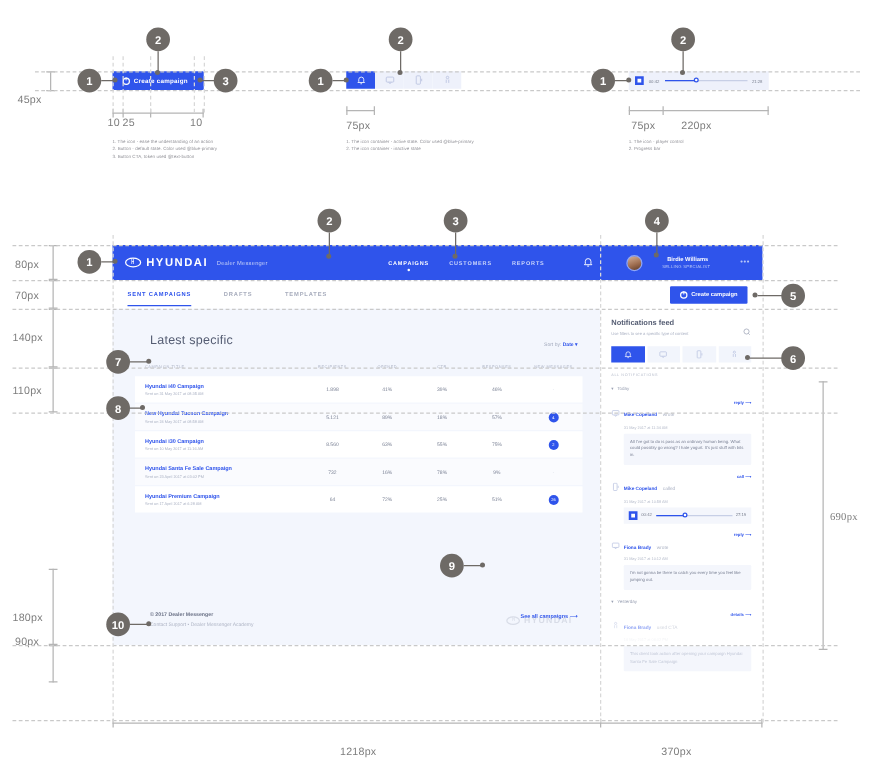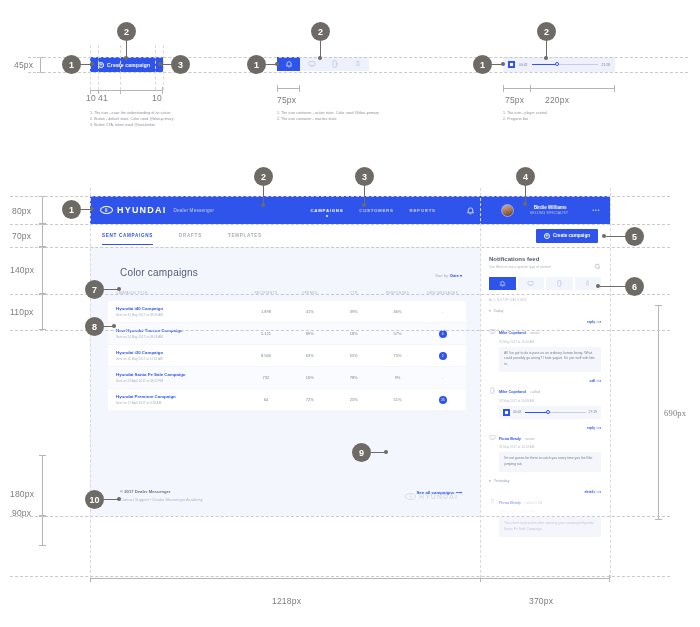--- a/index.html
+++ b/index.html
@@ -145,21 +145,21 @@
   .fade-bottom { position:absolute; left:0; right:0; bottom:0; height:26px; background:linear-gradient(rgba(255,255,255,0),#fff); }
 </style>
 </head>
 <body>
 
 <div class="stage">
 
   <div class="dashline" style="left:28px; top:57px; width:660px;"></div>
   <div class="dashline" style="left:28px; top:72px; width:660px;"></div>
 
-  <div class="meas" style="left:14px; top:60px;">45px</div>
+  <div class="meas" style="left:14px; top:74px;">45px</div>
   <div class="bar-v" style="left:40px; top:57px; height:16px;">
     <div class="cap-h" style="top:0;"></div>
       <div class="cap-h" style="bottom:0;"></div>
   </div>
 
   <div class="dashvert" style="left:90px; top:45px; height:45px;"></div>
   <div class="dashvert" style="left:98px; top:45px; height:45px;"></div>
   <div class="dashvert" style="left:120px; top:45px; height:45px;"></div>
   <div class="dashvert" style="left:155px; top:45px; height:45px;"></div>
   <div class="dashvert" style="left:163px; top:45px; height:45px;"></div>
@@ -181,21 +181,21 @@
   <div class="lead h" style="left:160px; top:64px; width:12px;"></div>
   <div class="dot" style="left:158px; top:62px;"></div>
 
   <div class="bar-h" style="left:90px; top:90px; width:73px;">
     <div class="cap-v" style="left:0;"></div>
     <div class="cap-v" style="left:8px;"></div>
     <div class="cap-v" style="left:30px;"></div>
     <div class="cap-v" style="right:0;"></div>
   </div>
   <div class="meas" style="left:86px; top:93px;">10</div>
-  <div class="meas" style="left:98px; top:93px;">41</div>
+  <div class="meas" style="left:98px; top:93px;">25</div>
   <div class="meas" style="left:152px; top:93px;">10</div>
 
   <div class="note" style="left:90px; top:110px;">1. The icon - ease the understanding of an action</div>
   <div class="note" style="left:90px; top:116px;">2. Button - default state. Color used  @blue-primary</div>
   <div class="note" style="left:90px; top:122px;">3. Button CTA, token used  @text-button</div>
 
   <div class="iconrow" style="left:277px; top:57px;">
     <div class="icell active">
       <svg viewBox="0 0 24 24" fill="none" stroke="#ffffff" stroke-width="2">
           <path d="M18 16v-5a6 6 0 10-12 0v5l-2 2h16l-2-2z"></path>
@@ -303,21 +303,21 @@
       <span class="tab on">SENT CAMPAIGNS</span>
       <span class="tab">DRAFTS</span>
       <span class="tab">TEMPLATES</span>
       <span class="tab-cta">
         <span class="cta-circ">+</span>
         <span>Create campaign</span>
       </span>
     </div>
 
     <div class="body-area">
-      <div class="sec-title">Color campaigns</div>
+      <div class="sec-title">Latest specific</div>
       <div class="sortby">
         <span>Sort by:</span>
         <b>Date</b> <b>▾</b>
       </div>
 
       <div class="thead">
         <span style="width:38%;padding-left:8px;">CAMPAIGN TITLE</span>
         <span style="flex:1;text-align:center;">RECIPIENTS</span>
         <span style="flex:1;text-align:center;">OPENED</span>
         <span style="flex:1;text-align:center;">CTR</span>

